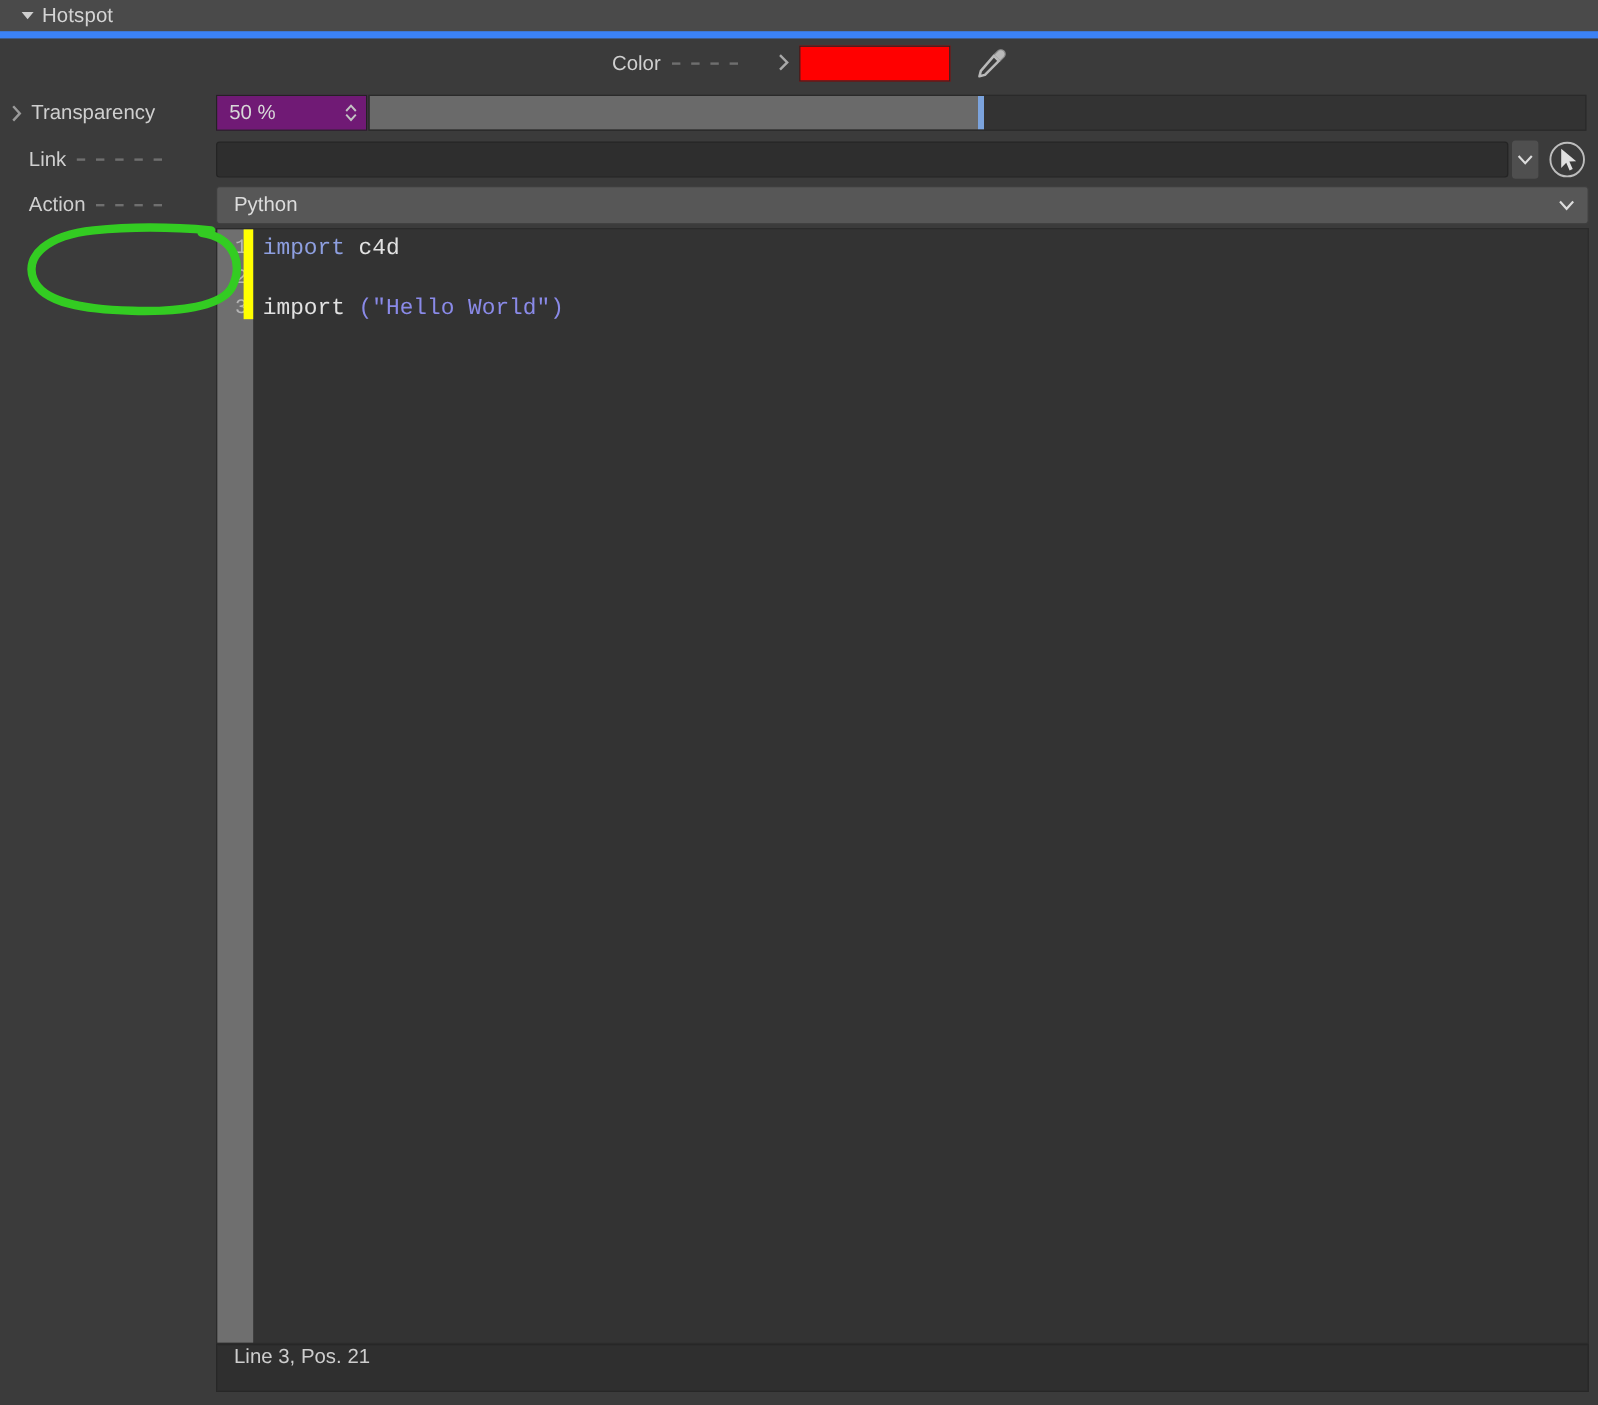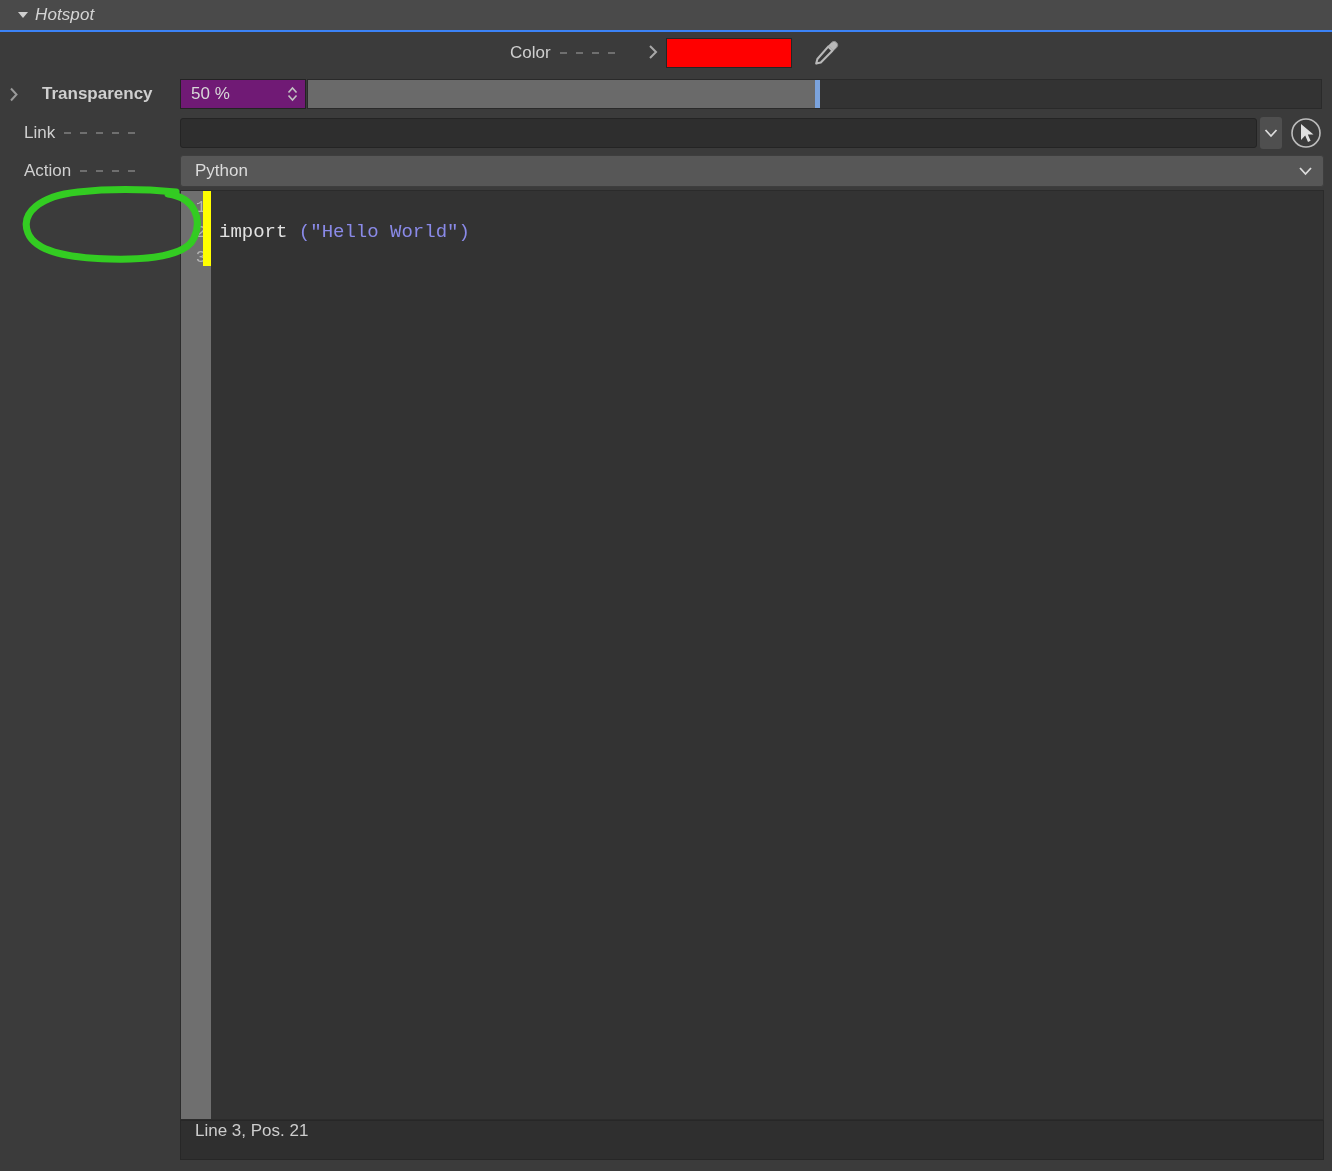--- a/index.html
+++ b/index.html
@@ -24,25 +24,24 @@
     background: #3b3b3b;
   }
 
   
   .header {
     position: absolute;
     left: 0; top: 0;
     width: 1332px;
     height: 32px;
     background: #4a4a4a;
-    border-bottom: 2px solid #3b82f6;
-    display: flex;
-    align-items: center;
-    box-sizing: border-box;
-    font-style: italic;
+    border-bottom: 6px solid #3b82f6;
+    display: flex;
+    align-items: center;
+    box-sizing: border-box;
   }
   .disclosure-tri {
     width: 0; height: 0;
     border-left: 5px solid transparent;
     border-right: 5px solid transparent;
     border-top: 6px solid #cfcfcf;
     margin-left: 18px;
     margin-right: 7px;
   }
   .header-title {
@@ -79,21 +78,21 @@
     justify-content: center;
     color: #9a9a9a;
   }
   .expander svg { display:block; }
   .lbl-text {
     font-size: 17px;
     color: #cfcfcf;
     white-space: nowrap;
     margin-left: 24px;
   }
-  .expander + .lbl-text { margin-left: 16px; font-weight: bold; }
+  .expander + .lbl-text { margin-left: 0; }
   .leader {
     display: flex;
     align-items: center;
     gap: 9px;
     margin-left: 9px;
     flex: 1;
     padding-right: 6px;
   }
   .leader i {
     display: block;
@@ -420,21 +419,21 @@
 
   <div class="editor">
     <div class="gutter">
       <div class="gutter-nums">
           <div>1</div>
           <div>2</div>
           <div>3</div>
         </div>
       <div class="gutter-mark" style="background: rgb(255, 255, 0);"></div>
     </div>
-    <div class="code-area"><div class="code-line"></div><div class="code-line"><span class="tok-plain">import</span><span class="tok-punc"> (</span><span class="tok-str">"Hello World"</span><span class="tok-punc">)</span></div></div>
+    <div class="code-area"><div class="code-line"><span class="tok-kw">import</span><span class="tok-plain"> c4d</span></div><div class="code-line"></div><div class="code-line"><span class="tok-plain">import</span><span class="tok-punc"> (</span><span class="tok-str">"Hello World"</span><span class="tok-punc">)</span></div></div>
   </div>
 
   <div class="statusbar">
     <span>Line 3, Pos. 21</span>
   </div>
 
   <svg class="annotation" viewBox="0 0 195 85">
     <path d="M150 14 C178 18 184 40 176 58 C168 76 130 80 92 79 C54 78 18 73 10 53 C2 33 22 16 60 12 C98 8 136 10 158 12" fill="none" stroke="#33CC22" stroke-width="7" stroke-linecap="round"></path>
   </svg>
 

